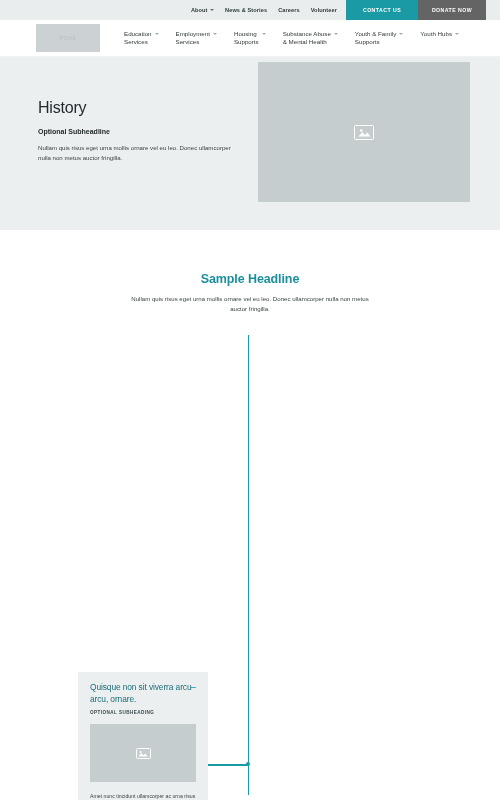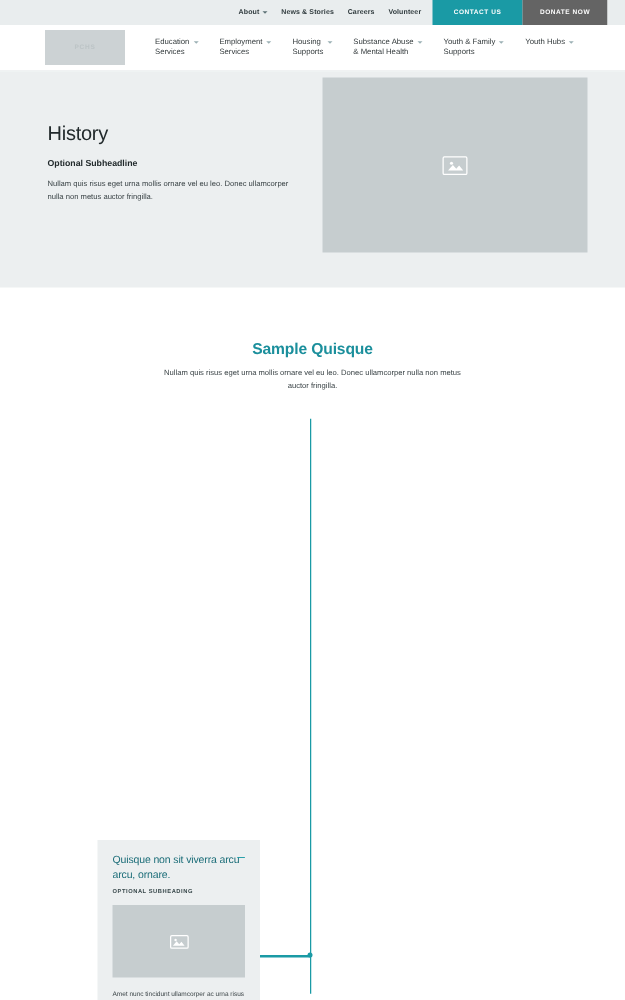--- a/index.html
+++ b/index.html
@@ -205,21 +205,21 @@
       <span class="ph-icon lg">
         <svg width="13" height="9" viewBox="0 0 13 9" aria-hidden="true">
           <circle cx="3.2" cy="2.6" r="1.25" fill="#ffffff"></circle>
           <path d="M0.4 8.4 L4.3 3.9 L7.0 6.9 L9.3 4.4 L12.6 8.4 Z" fill="#ffffff"></path>
         </svg>
       </span>
     </div>
   </div>
 
   <div class="sample-section">
-    <h2 class="sample-headline">Sample Quisque</h2>
+    <h2 class="sample-headline">Sample Headline</h2>
     <p class="sample-body">Nullam quis risus eget urna mollis ornare vel eu leo. Donec ullamcorper nulla non metus auctor fringilla.</p>
   </div>
 
   <div class="timeline">
     <div class="tl-line"></div>
 
     <div class="tl-connector" style="left:208px; top:429px; width:40px;"></div>
 
     <div class="tl-node small" style="top:429px;"></div>
 

